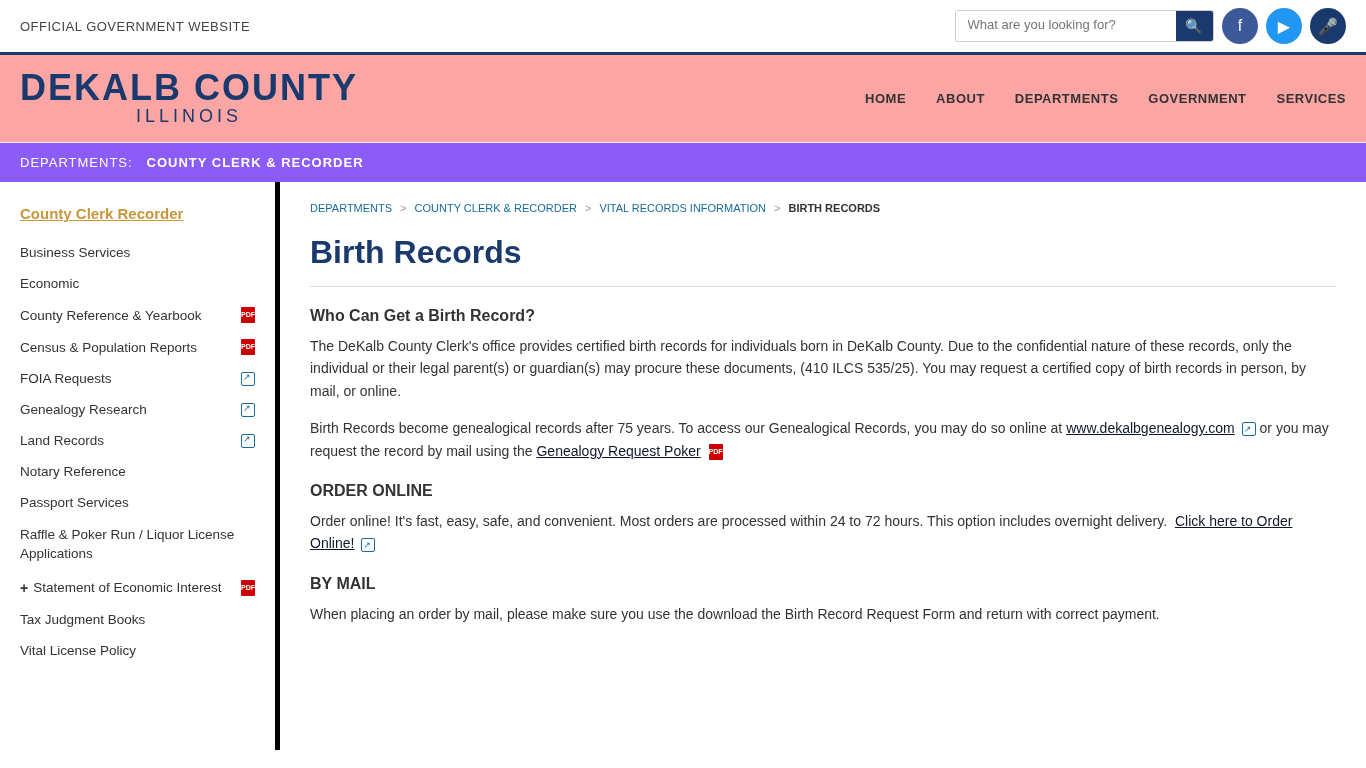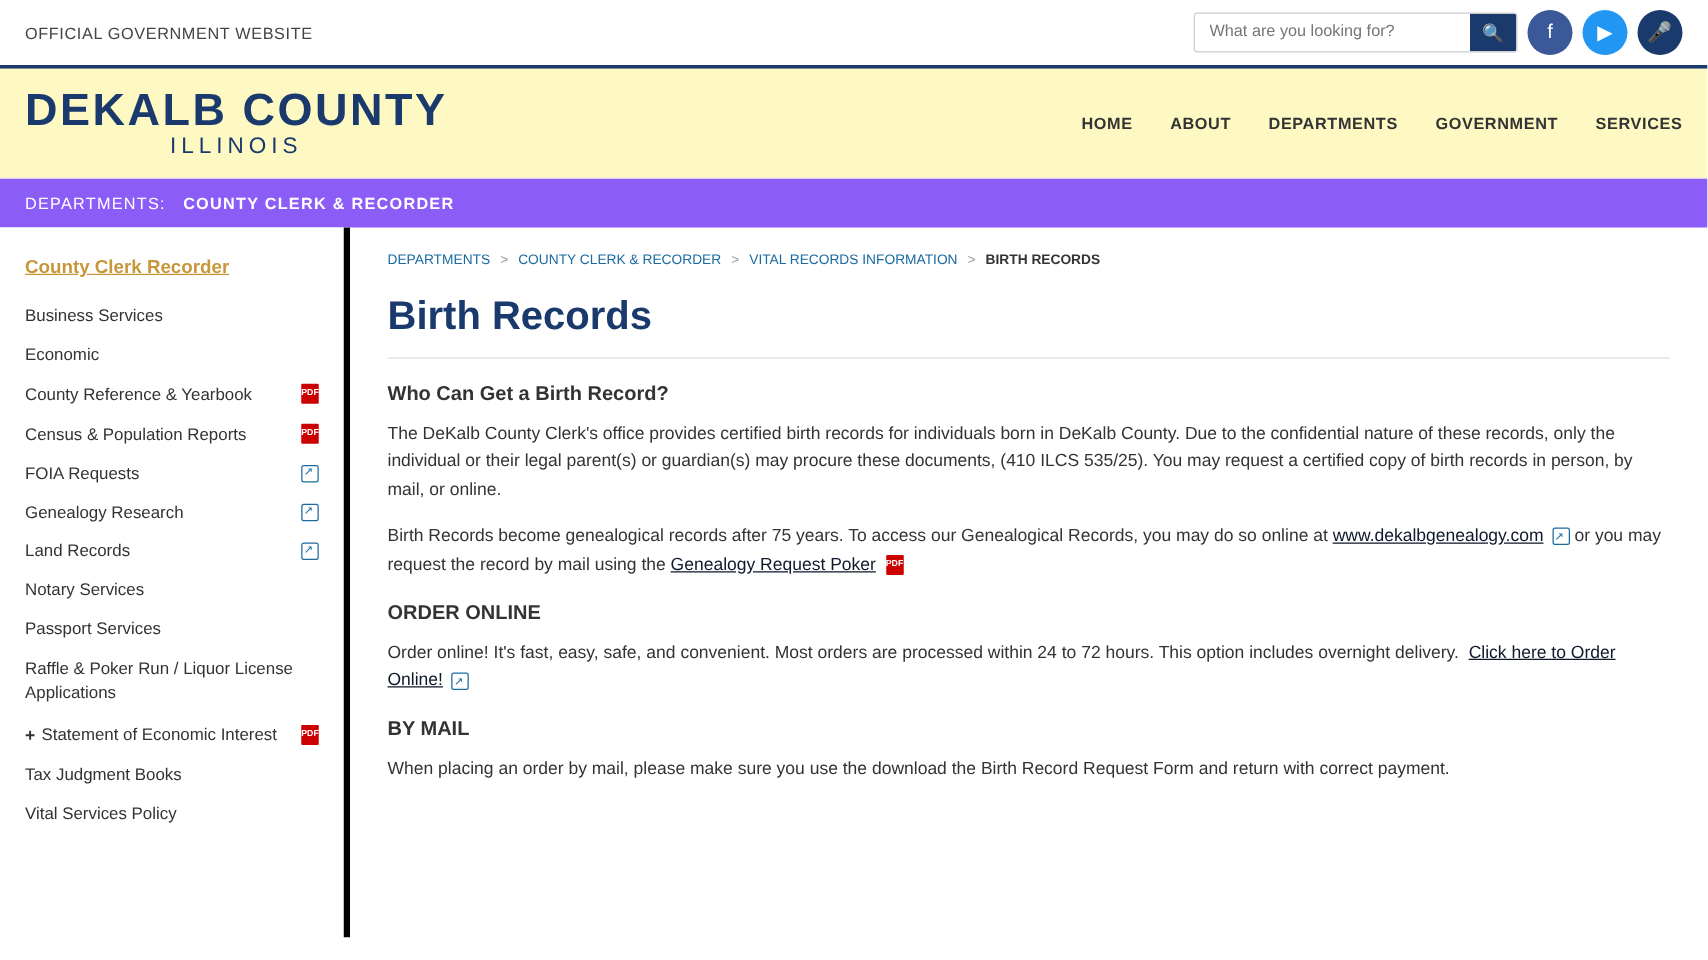--- a/index.html
+++ b/index.html
@@ -60,21 +60,21 @@
       justify-content: center;
       font-size: 16px;
       color: white;
     }
     .social-facebook { background: #3b5998; }
     .social-youtube { background: #2196f3; }
     .social-mic { background: #1a3a6e; }
 
     
     .header {
-      background: #fef9c3;
+      background: #fca5a5;
       padding: 15px 20px;
       display: flex;
       align-items: center;
       justify-content: space-between;
       border-bottom: 1px solid #eee;
     }
     .logo {
       display: flex;
       flex-direction: column;
     }
@@ -337,38 +337,38 @@
     </a>
     <a class="sidebar-item" href="#">
       <span>Genealogy Research</span>
       <span class="ext-icon"></span>
     </a>
     <a class="sidebar-item" href="#">
       <span>Land Records</span>
       <span class="ext-icon"></span>
     </a>
     <a class="sidebar-item" href="#">
-      <span>Notary Services</span>
+      <span>Notary Reference</span>
     </a>
     <a class="sidebar-item" href="#">
       <span>Passport Services</span>
     </a>
     <a class="sidebar-item" href="#" style="align-items:flex-start; white-space:normal; line-height:1.4;">
       <span>Raffle &amp; Poker Run / Liquor License Applications</span>
     </a>
     <div class="sidebar-item-with-plus">
       <span class="plus">+</span>
       <span style="flex:1;">Statement of Economic Interest</span>
       <span class="pdf-icon">PDF</span>
     </div>
     <a class="sidebar-item" href="#">
       <span>Tax Judgment Books</span>
     </a>
     <a class="sidebar-item" href="#">
-      <span>Vital Services Policy</span>
+      <span>Vital License Policy</span>
     </a>
   </aside>
 
   <main class="main-content">
 
     <div class="breadcrumb">
       <a href="#">DEPARTMENTS</a>
       <span class="sep">&gt;</span>
       <a href="#">COUNTY CLERK &amp; RECORDER</a>
       <span class="sep">&gt;</span>

